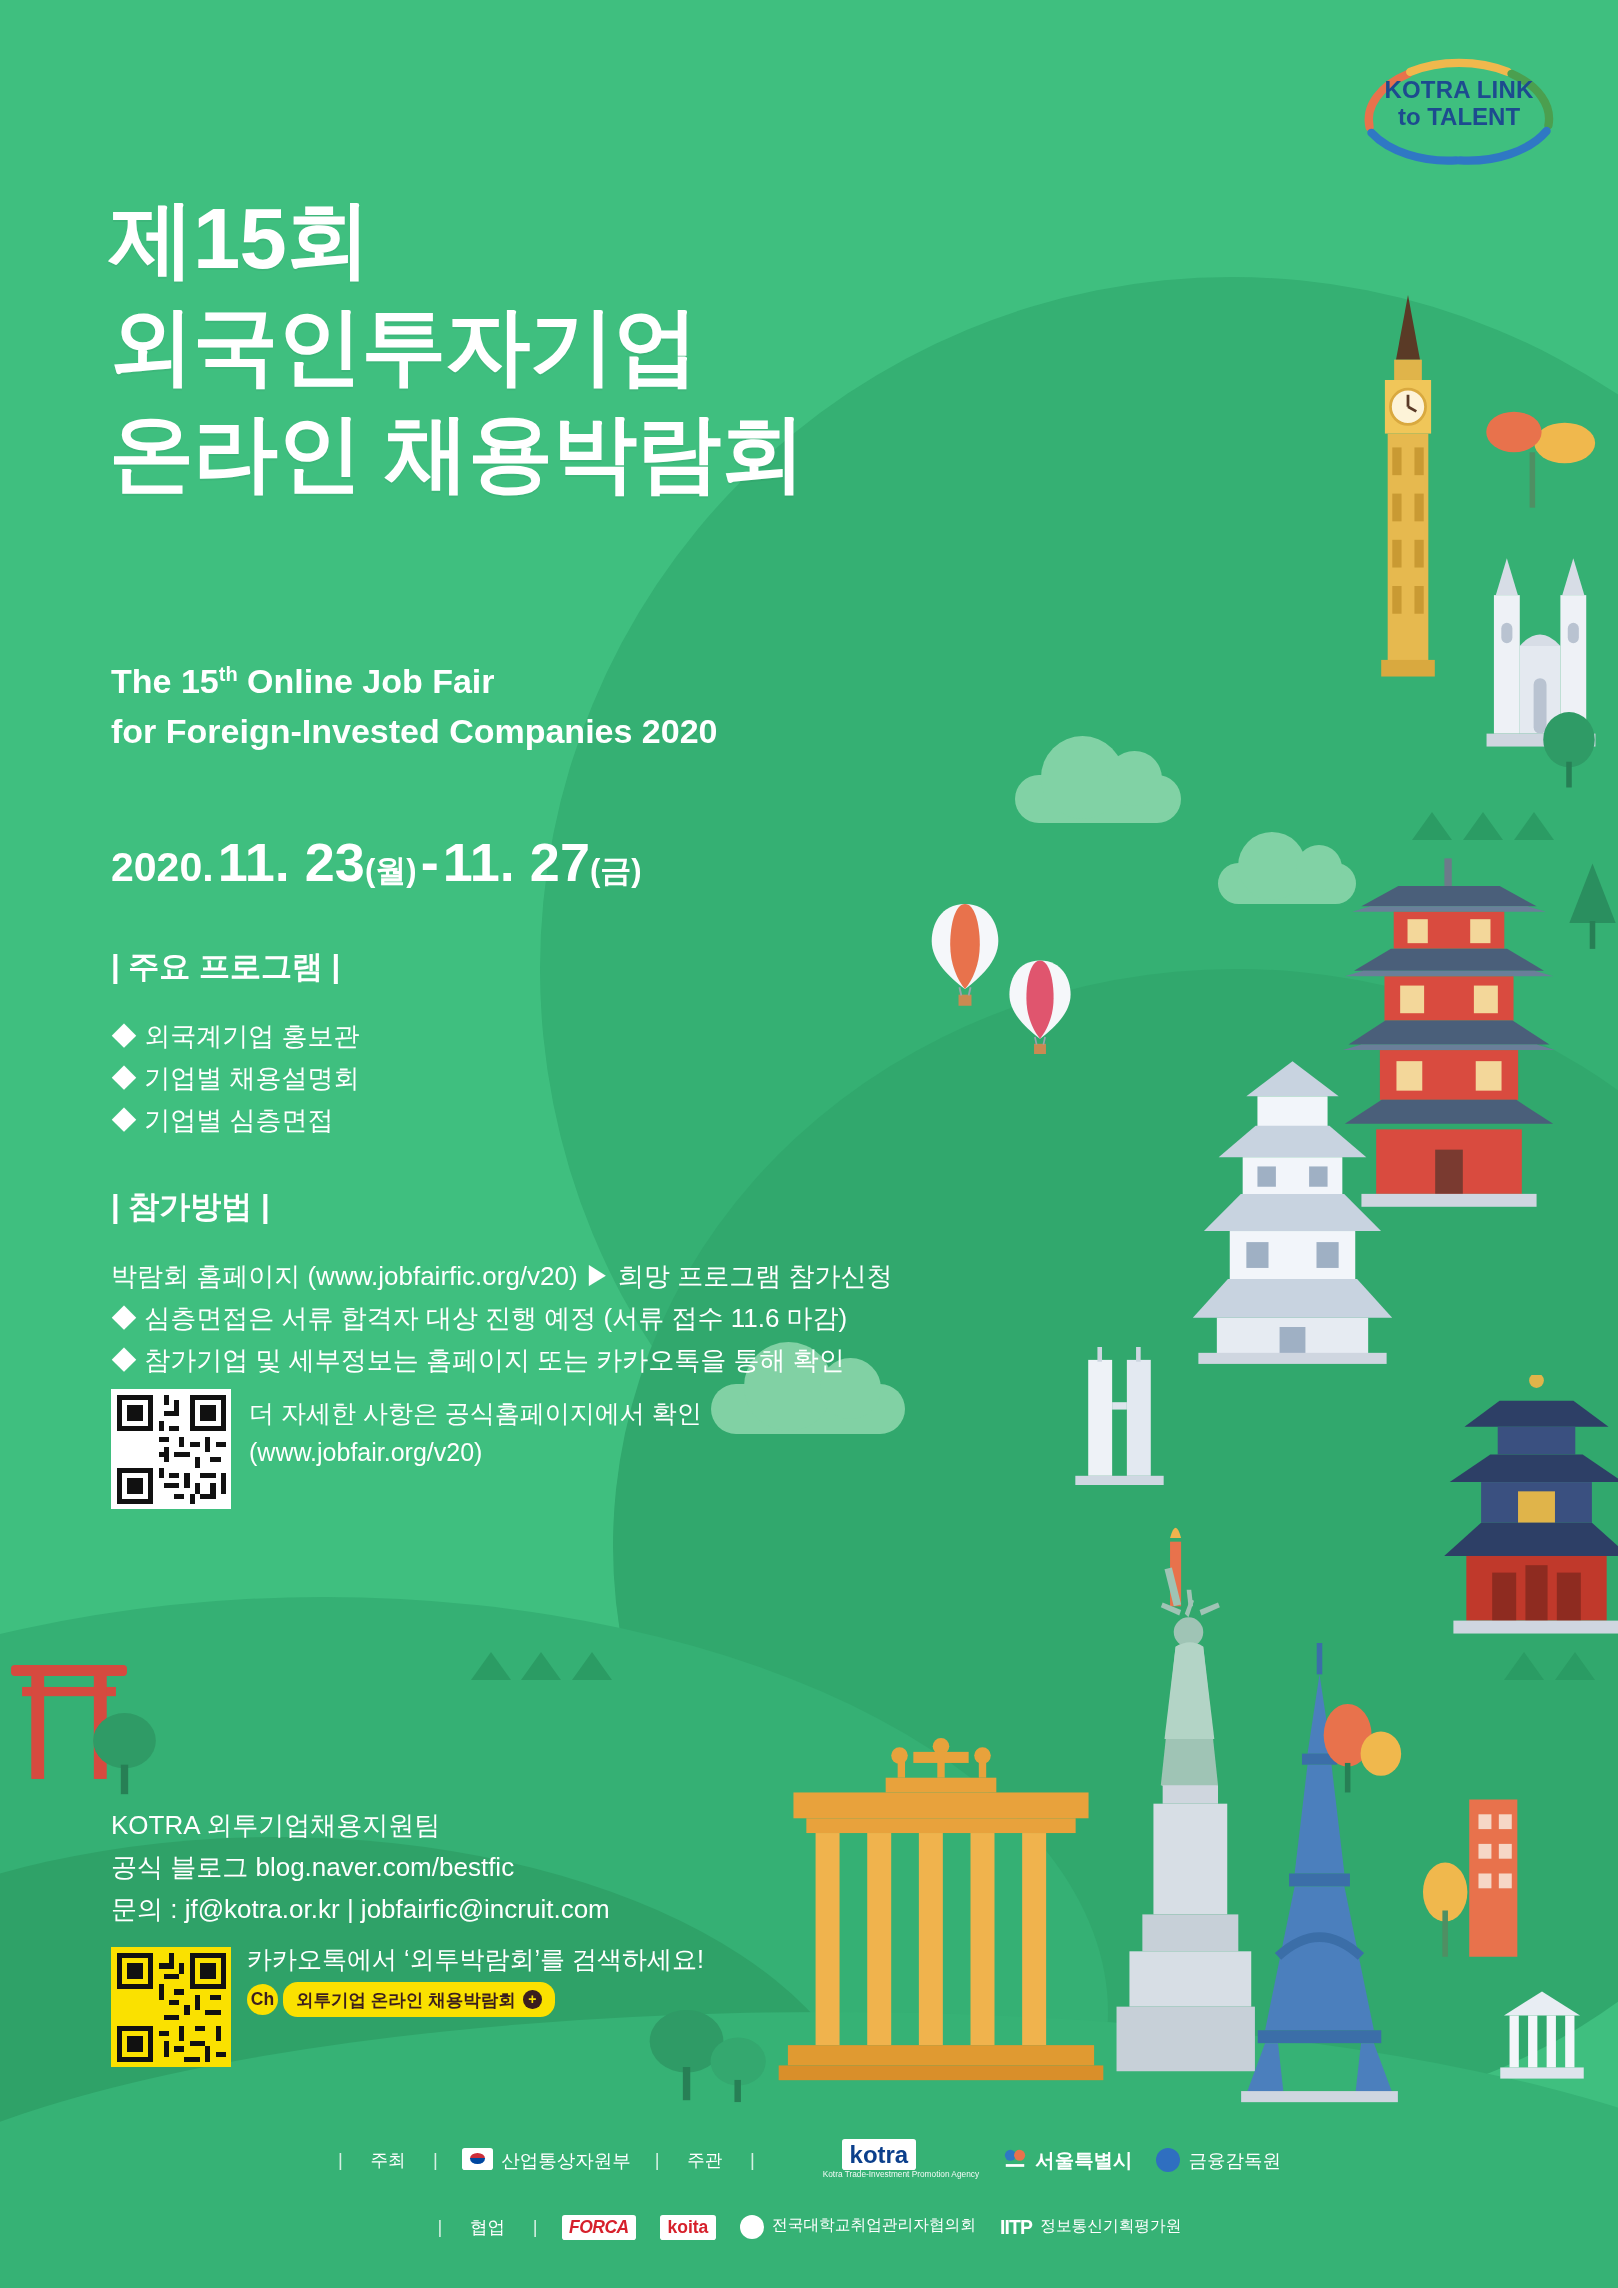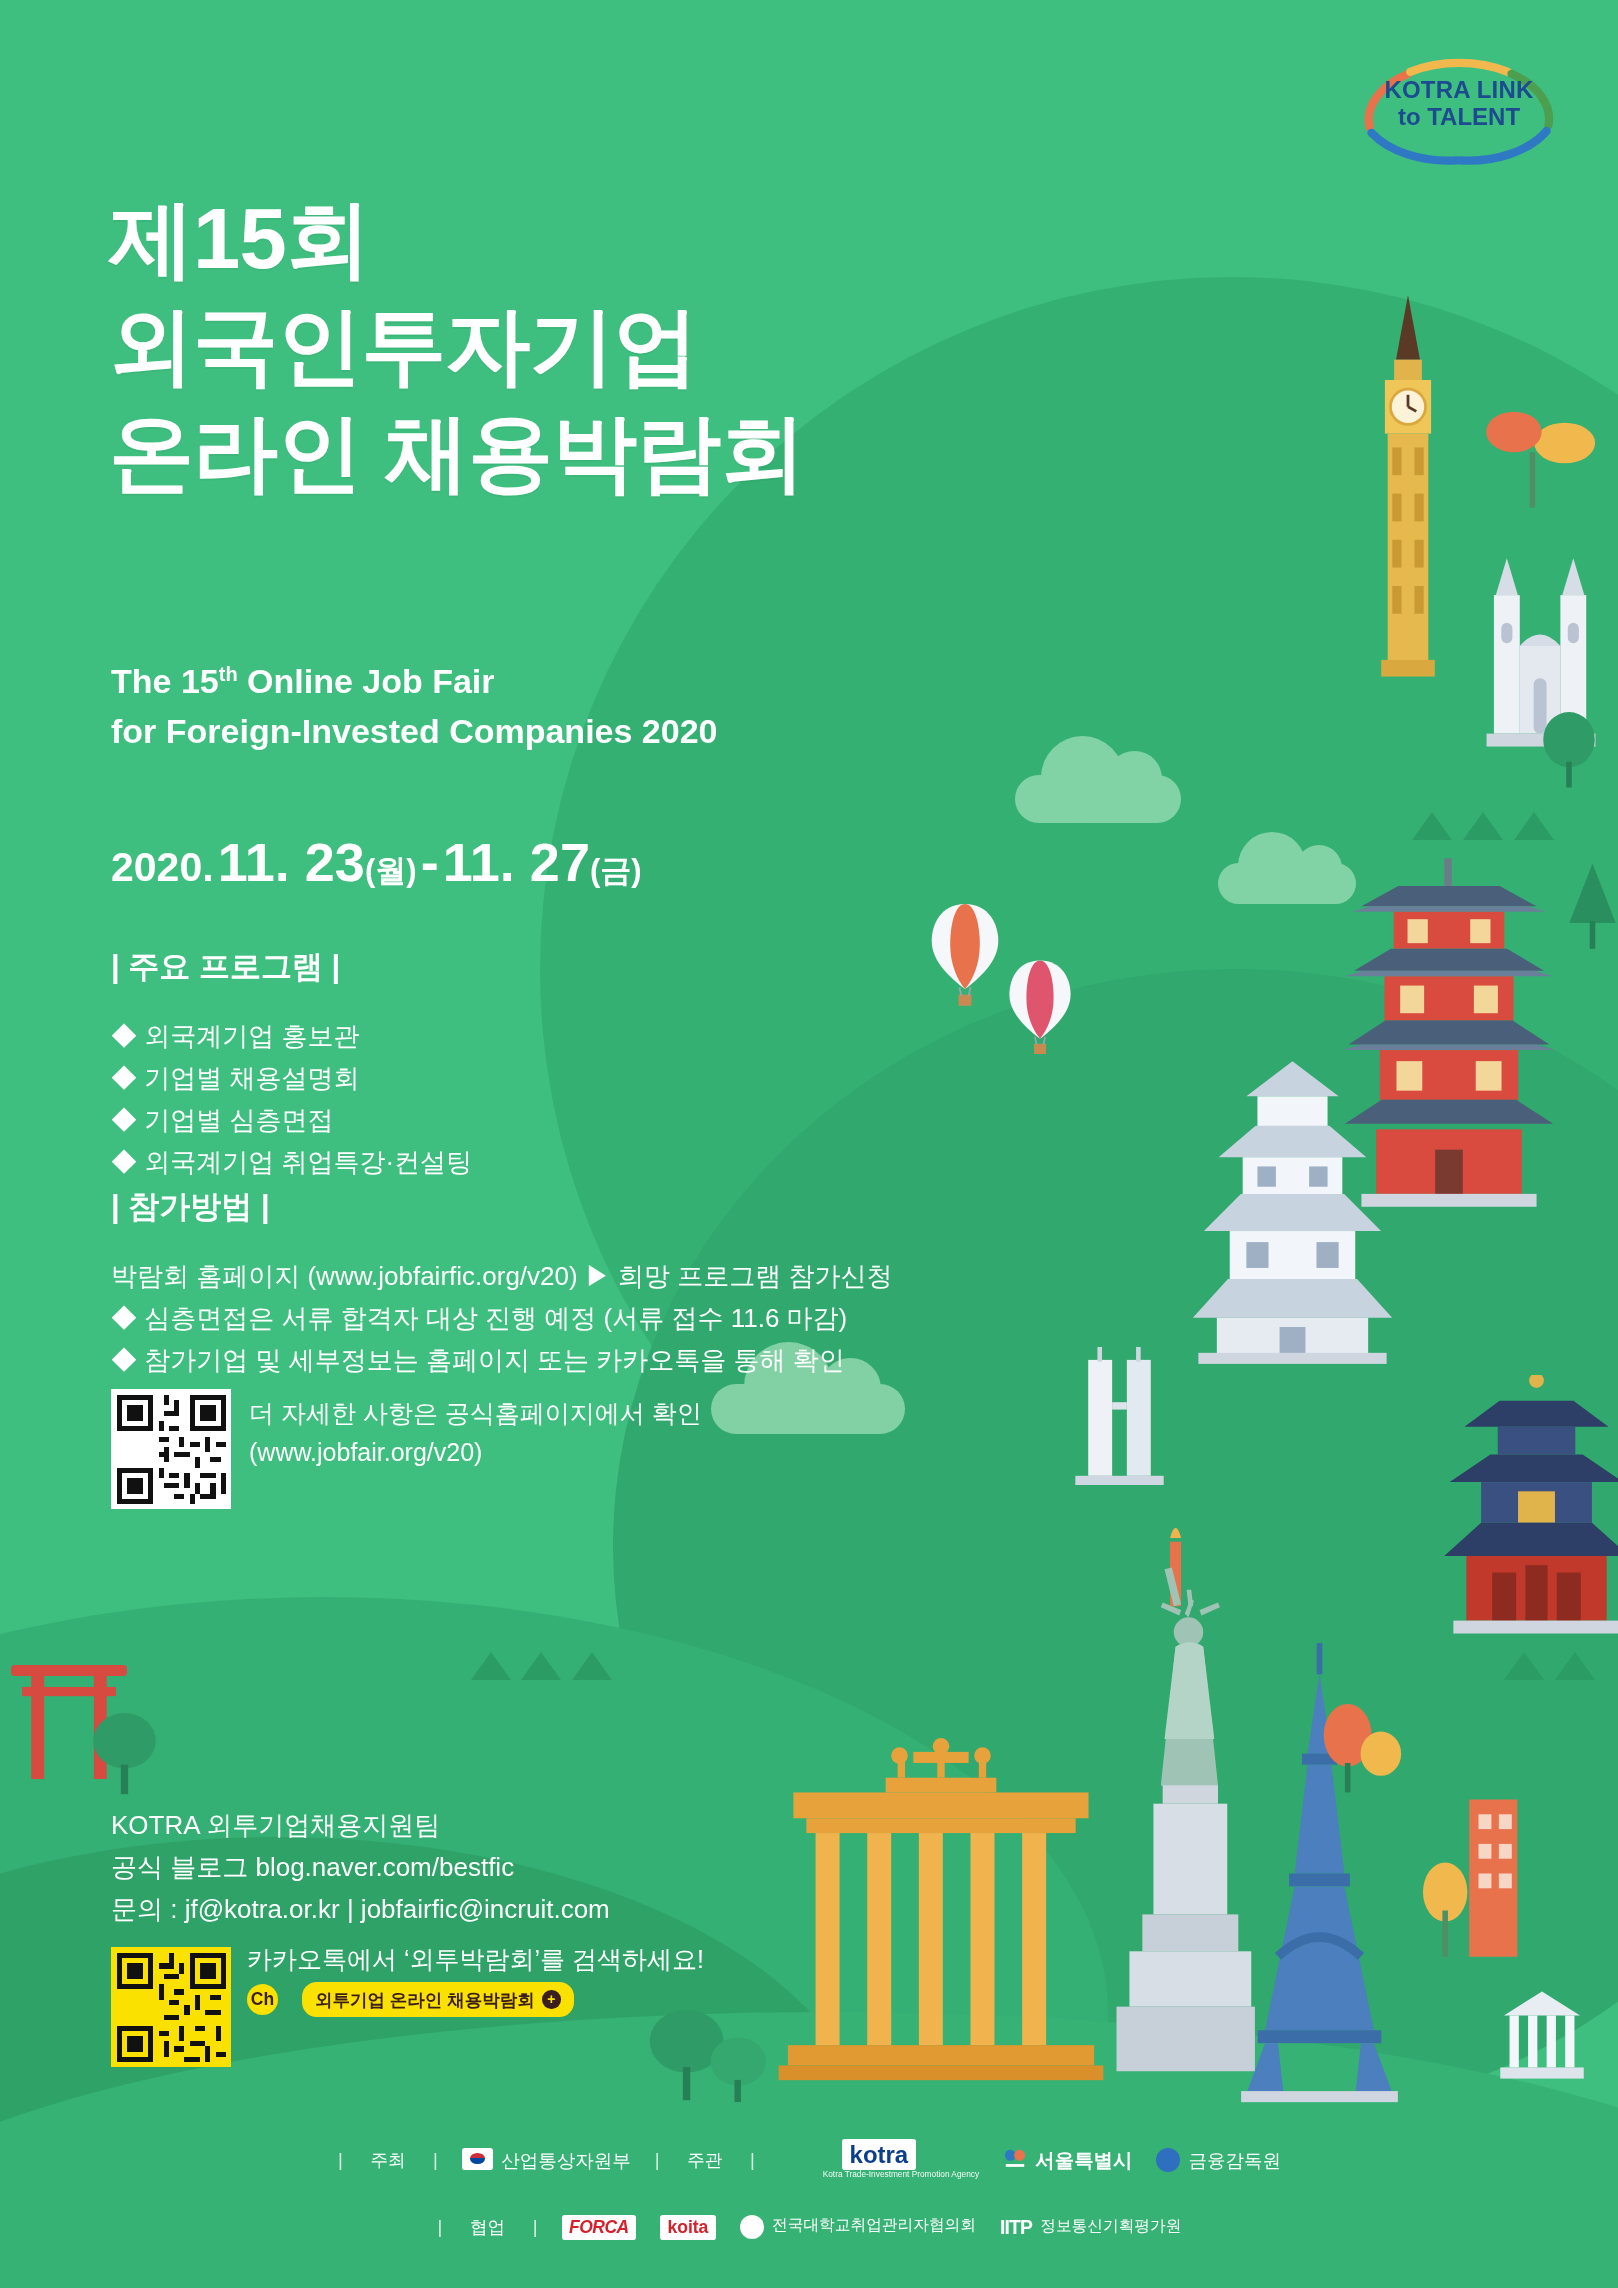--- a/index.html
+++ b/index.html
@@ -124,21 +124,21 @@
   .contact {
     position: absolute; left: 111px; top: 1804px;
     color: #ffffff; font-size: 26px; line-height: 1.62; white-space: nowrap;
   }
   .kakao-note {
     position: absolute; left: 247px; top: 1943px;
     color: #ffffff; font-size: 25px; white-space: nowrap; font-weight: 500;
   }
   .kakao-chip {
     position: absolute; left: 247px; top: 1982px;
-    display: flex; align-items: center; gap: 24px;
+    display: flex; align-items: center; gap: 5px;
   }
   .kakao-ch {
     width: 31px; height: 31px; border-radius: 50%; background: #fae100;
     color: #3b1e1e; font-size: 17.5px; font-weight: bold;
     display: flex; align-items: center; justify-content: center;
   }
   .kakao-pill {
     background: #fae100; color: #3b1e1e; font-size: 17.5px; font-weight: bold;
     border-radius: 14.8px; padding: 5.5px 13px 5.5px 13px;
     display: flex; align-items: center; gap: 7.4px;
@@ -467,21 +467,20 @@
   <span class="big">11. 23</span><span class="small">(월)</span>
   <span class="big">-</span>
   <span class="big">11. 27</span><span class="small">(금)</span>
 </div>
 
 <div class="sec-title program-title">| 주요 프로그램 |</div>
 <div class="body-text program-list">
   <div>◆ 외국계기업 홍보관</div>
   <div>◆ 기업별 채용설명회</div>
   <div>◆ 기업별 심층면접</div>
-  <div>◆ 외국계기업 취업특강·컨설팅</div>
 </div>
 
 <div class="sec-title apply-title">| 참가방법 |</div>
 <div class="body-text apply-list">
   <div>박람회 홈페이지 (www.jobfairfic.org/v20)  ▶  희망 프로그램 참가신청</div>
   <div>◆ 심층면접은 서류 합격자 대상 진행 예정 (서류 접수 11.6 마감)</div>
   <div>◆ 참가기업 및 세부정보는 홈페이지 또는 카카오톡을 통해 확인</div>
 </div>
 
 <div class="qr qr-main">

